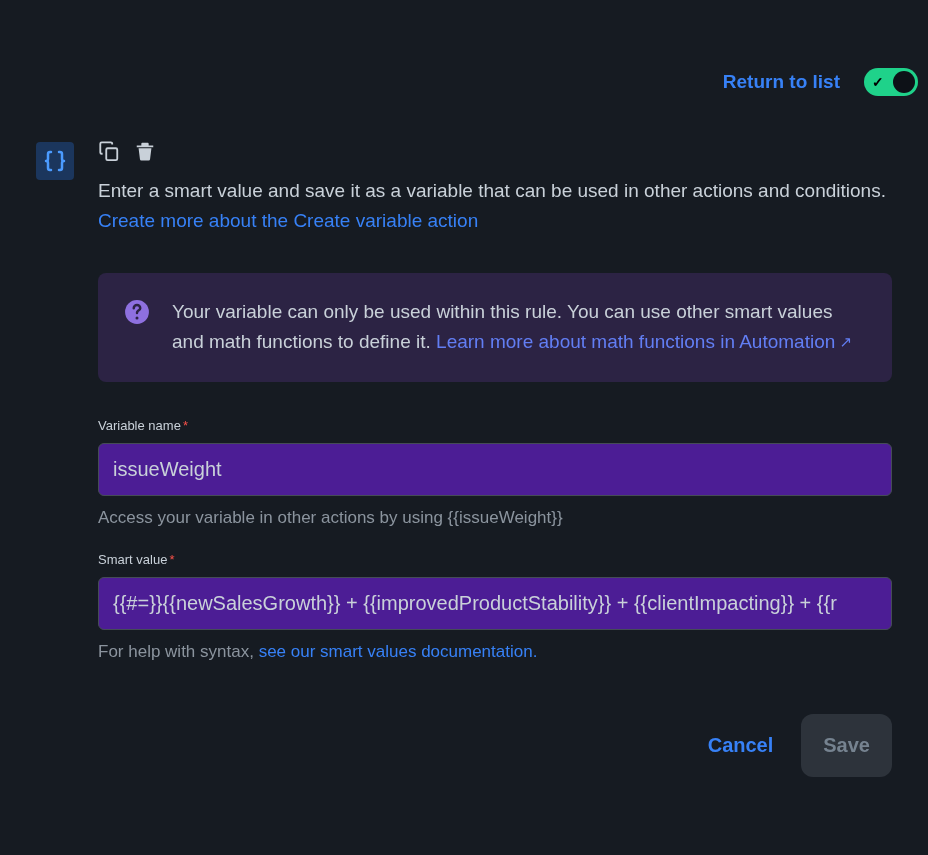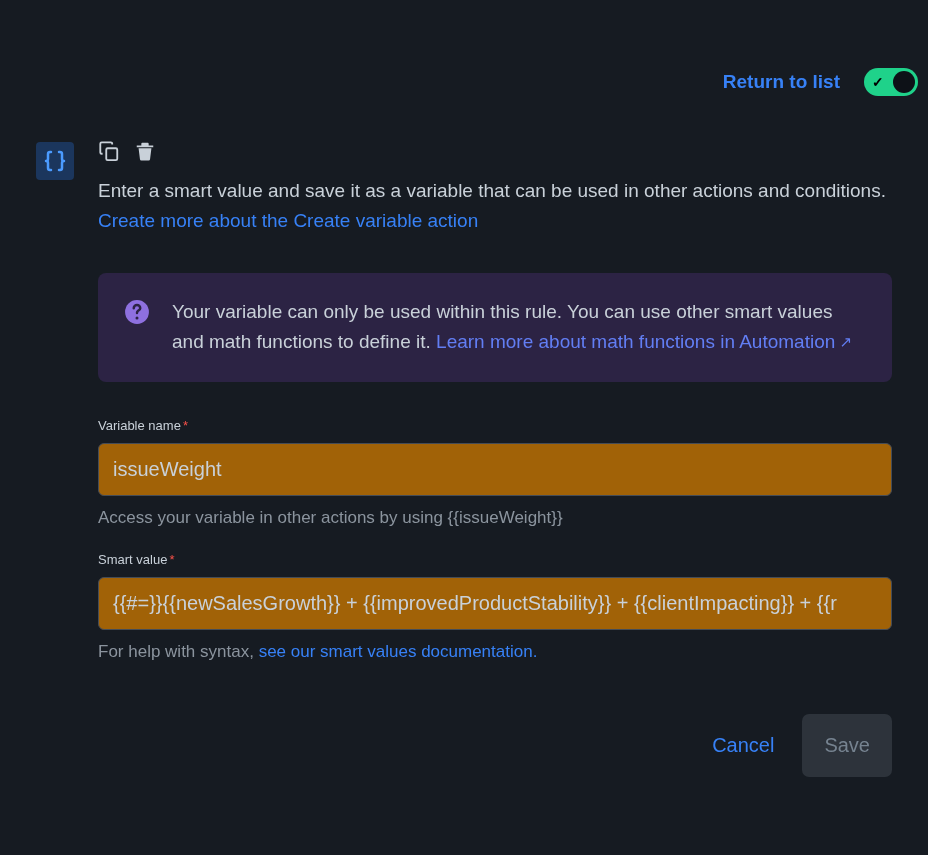--- a/index.html
+++ b/index.html
@@ -143,21 +143,21 @@
       font-size: 13px;
       margin-bottom: 10px;
       display: block;
     }
     .required {
       color: #f85149;
       margin-left: 2px;
     }
     .input {
       width: 100%;
-      background: #a16207;
+      background: #4c1d95;
       border: 1px solid #454c56;
       border-radius: 6px;
       padding: 14px 14px;
       color: #c9d1d9;
       font-size: 20px;
       font-family: inherit;
       outline: none;
     }
     .hint {
       color: #8b949e;
@@ -171,34 +171,34 @@
     .button-row {
       display: flex;
       justify-content: flex-end;
       gap: 24px;
       margin-top: 52px;
       align-items: center;
     }
     .btn-cancel {
       color: #3781f6;
       font-size: 20px;
-      font-weight: 400;
+      font-weight: 700;
       background: none;
       border: none;
       cursor: pointer;
       padding: 10px 4px;
     }
     .btn-save {
       background: #2d333b;
       color: #768390;
       border: none;
-      border-radius: 7px;
+      border-radius: 12px;
       padding: 20px 22px;
       font-size: 20px;
-      font-weight: 400;
+      font-weight: 700;
       cursor: not-allowed;
     }
     .ext-arrow {
       font-size: 15px;
       vertical-align: 1px;
     }
   </style>
 </head>
 <body>
 

